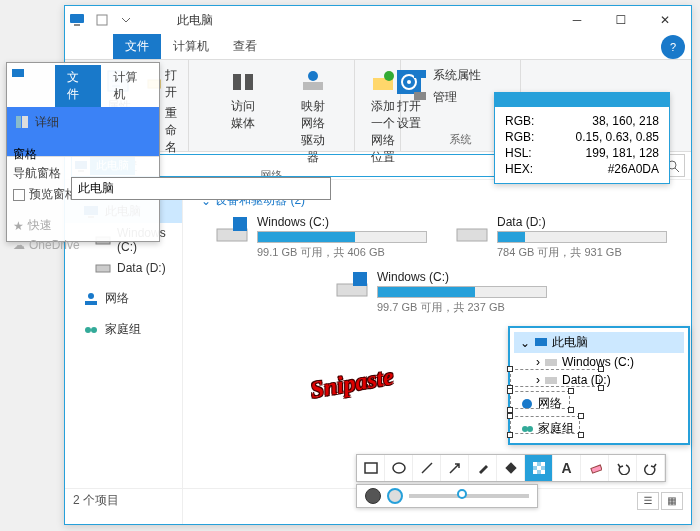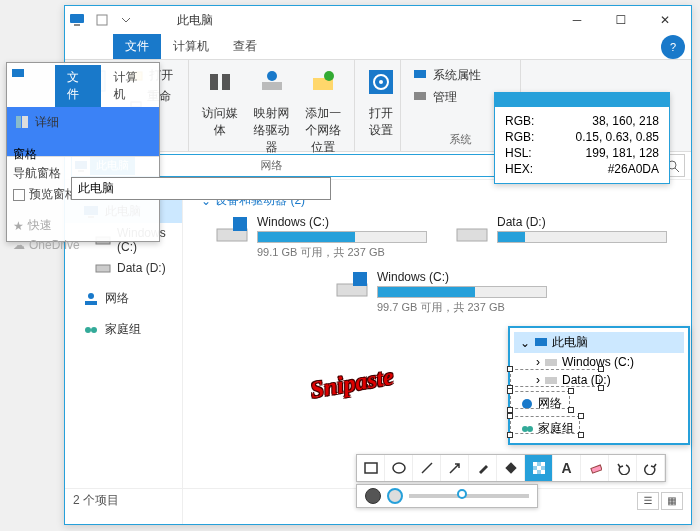--- a/index.html
+++ b/index.html
@@ -18,21 +18,21 @@
 
 .ribbon-tabs { height: 26px; display: flex; align-items: end; background: #fff; border-bottom: 1px solid #ddd; }
 .ribbon-tab { padding: 4px 12px; color: #444; cursor: pointer; }
 .ribbon-tab.file { background: #1979ca; color: #fff; margin-left: 48px; }
 .ribbon-help { margin-left: auto; width: 24px; height: 24px; border-radius: 50%; background: #1979ca; color: #fff; display: flex; align-items: center; justify-content: center; font-size: 11px; margin-right: 6px; }
 
 .ribbon-body { height: 92px; background: #f5f6f7; display: flex; border-bottom: 1px solid #ddd; }
 .ribbon-group { border-right: 1px solid #ddd; padding: 4px 8px; display: flex; flex-direction: column; }
 .ribbon-group .items { flex: 1; display: flex; gap: 10px; align-items: flex-start; padding: 2px; }
 .ribbon-group .glabel { text-align: center; font-size: 11px; color: #666; }
-.rbtn { display: flex; flex-direction: column; align-items: center; gap: 7px; width: 50px; text-align: center; font-size: 11px; color: #333; cursor: pointer; }
+.rbtn { display: flex; flex-direction: column; align-items: center; gap: 0; width: 50px; text-align: center; font-size: 11px; color: #333; cursor: pointer; margin-left: 28px; }
 .rbtn .ricon { width: 32px; height: 32px; display: flex; align-items: center; justify-content: center; }
 .rbtn-sm { display: flex; align-items: center; gap: 4px; font-size: 11px; color: #333; padding: 1px 2px; cursor: pointer; }
 .rbtn-sm .ricon { width: 16px; height: 16px; }
 
 .addressbar { height: 28px; display: flex; align-items: center; padding: 2px 6px; gap: 4px; border-bottom: 1px solid #eee; }
 .addrbox { flex: 1; height: 23px; border: 1px solid #26a0da; display: flex; align-items: center; position: relative; }
 .addrbox .seg { background: #26a0da; color: #fff; padding: 2px 6px; font-size: 11px; }
 .addrbox .drop { margin-left: auto; padding: 0 6px; color: #666; cursor: pointer; }
 .autocomplete { position: absolute; left: -1px; top: 22px; width: 260px; background: #fff; border: 1px solid #888; padding: 2px 6px; z-index: 5; }
 .searchbox { width: 24px; height: 23px; border: 1px solid #ccc; display: flex; align-items: center; justify-content: center; }
@@ -321,34 +321,35 @@
               <svg width="34" height="34">
                 <rect x="2" y="14" width="30" height="12" fill="#ddd" stroke="#aaa"></rect>
                 <rect x="18" y="2" width="14" height="14" fill="#1979ca"></rect>
               </svg>
             </div>
           <div class="dinfo">
             <div class="dname">Windows (C:)</div>
             <div class="dbar">
                 <div class="dfill" style="width:58%"></div>
               </div>
-            <div class="dstat">99.1 GB 可用，共 237 GB</div>
+            <div class="dstat">99.1 GB 可用，共 406 GB</div>
           </div>
         </div>
         <div class="drive">
           <div class="dicon">
               <svg width="34" height="34">
                 <rect x="2" y="14" width="30" height="12" fill="#ddd" stroke="#aaa"></rect>
               </svg>
             </div>
           <div class="dinfo">
             <div class="dname">Data (D:)</div>
             <div class="dbar">
                 <div class="dfill" style="width:16%"></div>
               </div>
+            <div class="dstat">784 GB 可用，共 931 GB</div>
           </div>
         </div>
         <div class="drive" style="margin-left:120px">
           <div class="dicon">
               <svg width="34" height="34">
                 <rect x="2" y="14" width="30" height="12" fill="#ddd" stroke="#aaa"></rect>
                 <rect x="18" y="2" width="14" height="14" fill="#1979ca"></rect>
               </svg>
             </div>
           <div class="dinfo">

